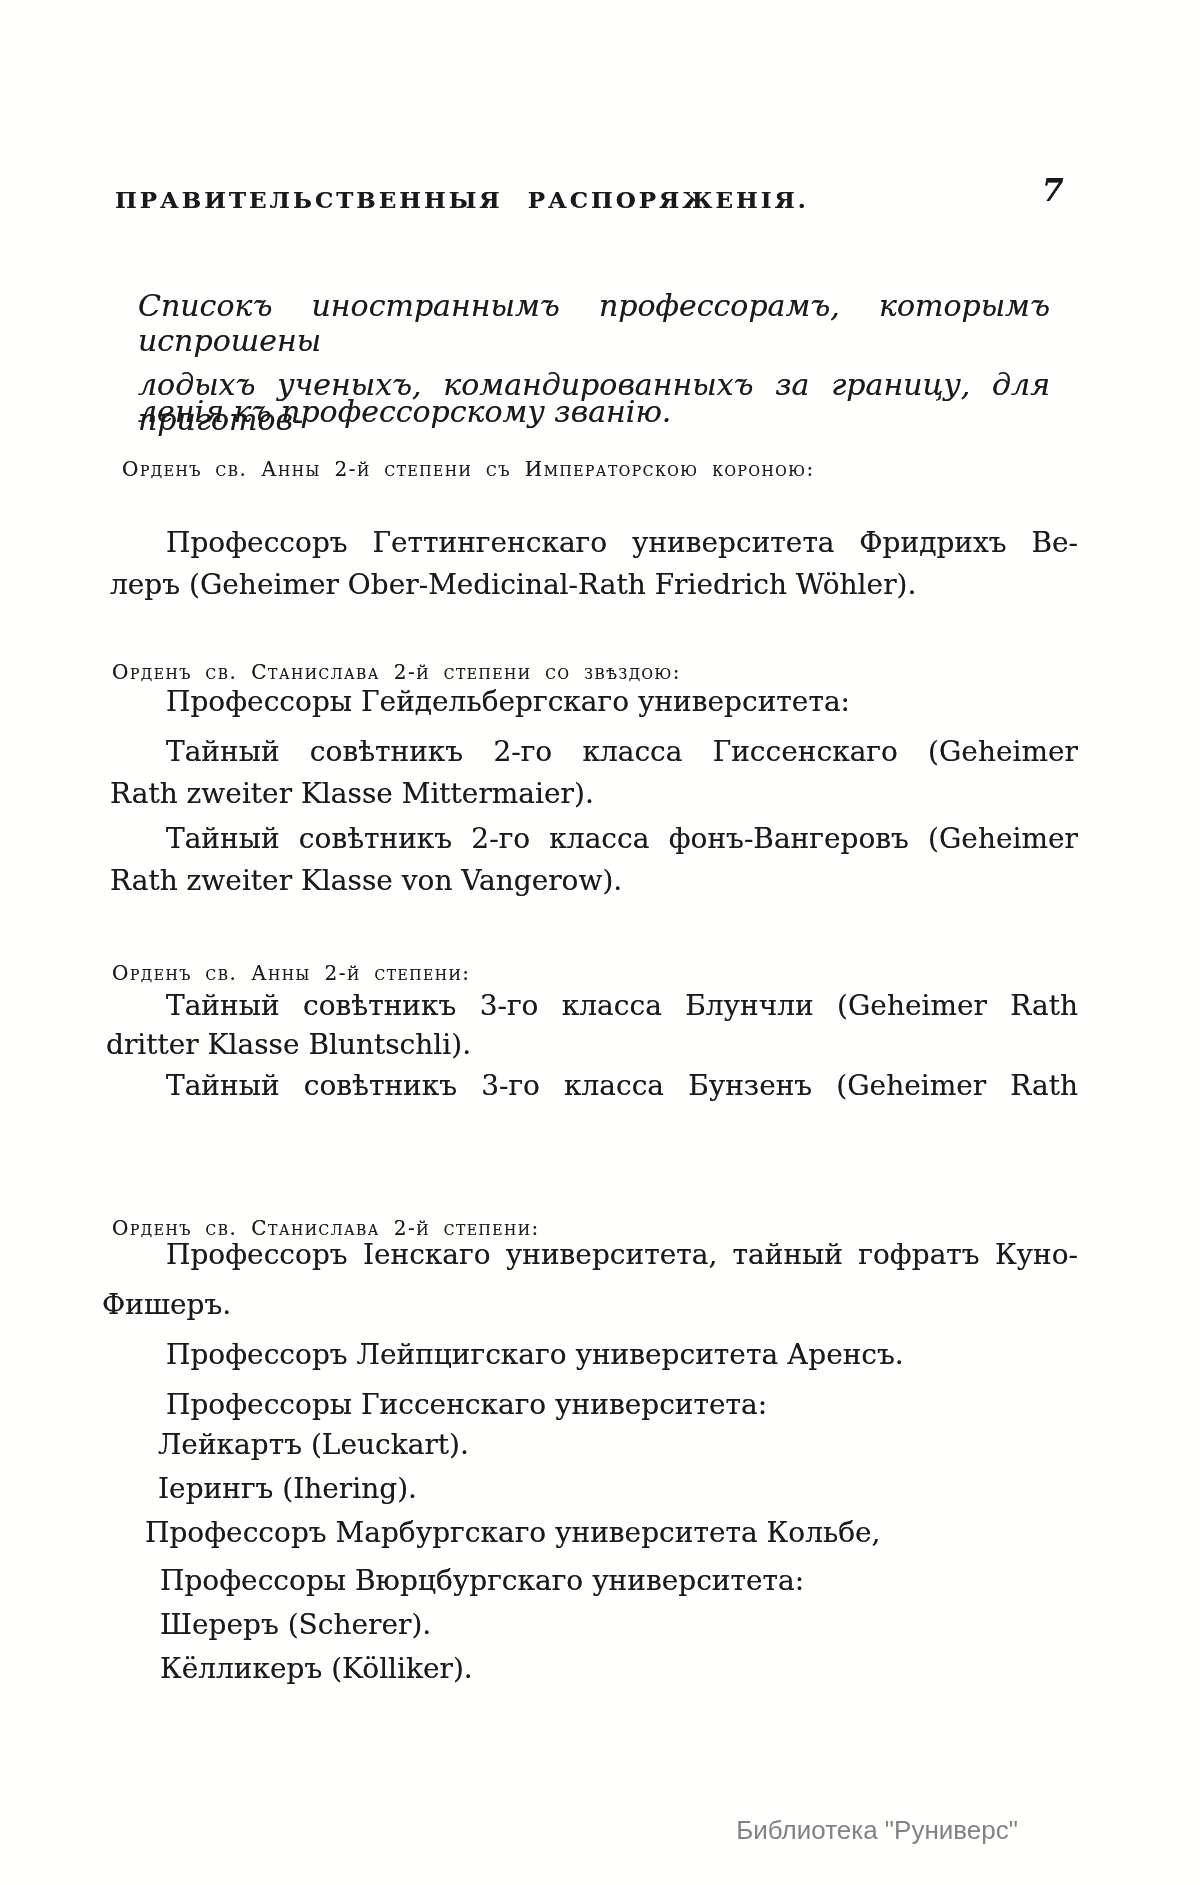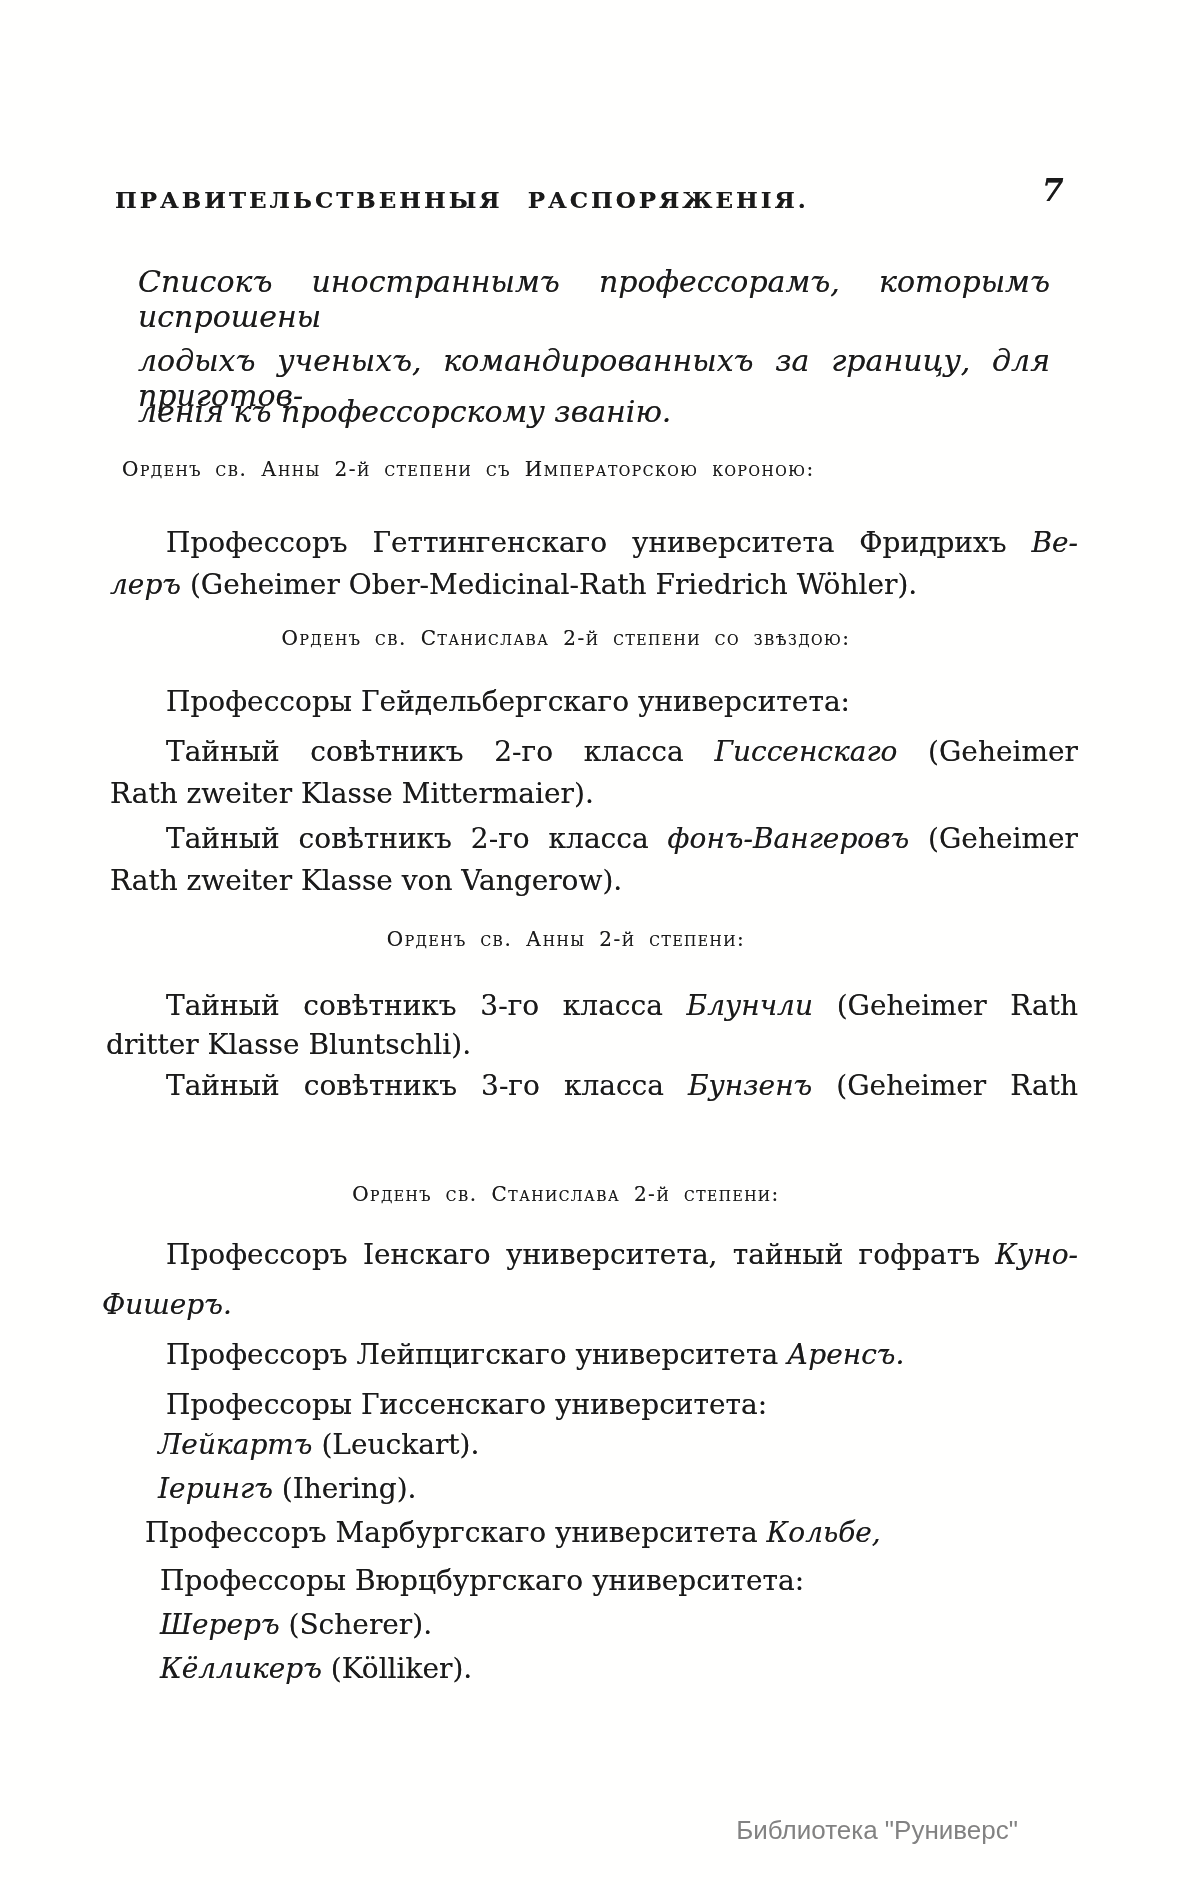--- a/index.html
+++ b/index.html
@@ -35,40 +35,41 @@
   
   .intro{
     left:138px;width:944px;
     font-style:italic;
     font-size:30px;
   }
   .intro.just{
     white-space:normal;
     text-align:justify;
     text-align-last:justify;
+    margin-top:24px;
   }
   .intro.ctr{text-align:left;}
   .lsp{letter-spacing:10px;}
   
   .heading{
     font-variant:small-caps;
     font-size:20px;
     letter-spacing:1.5px;
     word-spacing:6px;
   }
-  .hc{left:112px;width:908px;text-align:center;}
+  .hc{left:112px;width:908px;text-align:left;margin-top:34px;}
   
   .body{font-size:28px;}
   .just{
     white-space:normal;
     width:912px;
     text-align:justify;
     text-align-last:justify;
   }
-  .it{font-style:italic;}
+  .it{}
   
   .footer-mark{
     position:absolute;
     top:1815px;right:182px;
     font-family:"Liberation Sans",sans-serif;
     font-size:26px;
     color:#828282;
     text-shadow:none;
     white-space:nowrap;
   }

